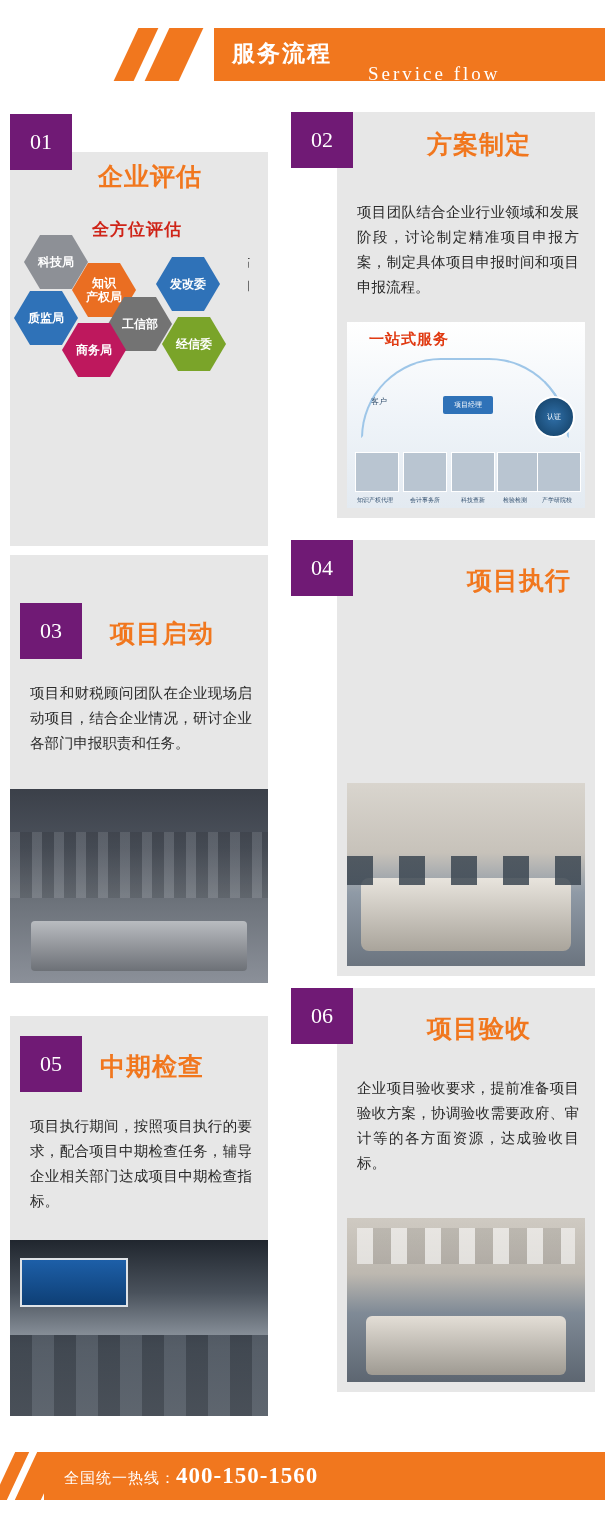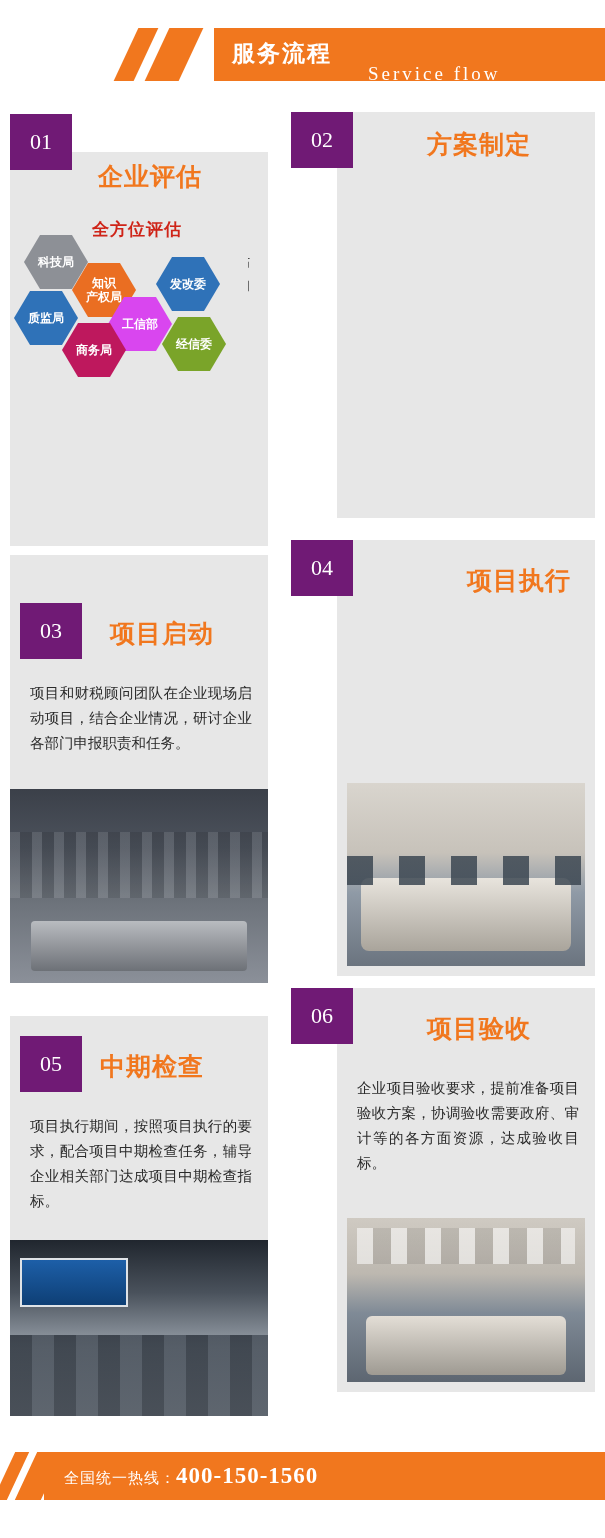--- a/index.html
+++ b/index.html
@@ -120,21 +120,21 @@
     color: #ffffff;
     font-size: 12px;
     font-weight: bold;
     text-align: center;
     line-height: 14px;
   }
   .hex.gray { background: #8d9096; }
   .hex.orange { background: #ea6e22; }
   .hex.blue { background: #2f72b8; }
   .hex.green { background: #be185d; }
-  .hex.gray2 { background: #d946ef; font-family: Liberation Serif, serif; }
+  .hex.gray2 { background: #737373; font-family: Liberation Serif, serif; }
   .hex.blue2 { background: #2f72b8; }
   .hex.green2 { background: #7aa429; }
 
   #h1 { left: 14px;  top: 22px; }
   #h2 { left: 62px;  top: 50px; }
   #h3 { left: 146px; top: 44px; }
   #h4 { left: 4px;   top: 78px; }
   #h5 { left: 98px;  top: 84px; }
   #h6 { left: 52px;  top: 110px; }
   #h7 { left: 152px; top: 104px; }
@@ -373,22 +373,42 @@
     <div class="hex blue" id="h3">发改委</div>
     <div class="hex blue2" id="h4">质监局</div>
     <div class="hex gray2" id="h5">工信部</div>
     <div class="hex green" id="h6">商务局</div>
     <div class="hex green2" id="h7">经信委</div>
   </div>
 
   <div class="card" id="card2">
     <div class="num-badge" id="b2">02</div>
     <div class="card-title" id="t2">方案制定</div>
-  </div>
-
+    <div class="card-body" id="x2">项目团队结合企业行业领域和发展阶段，讨论制定精准项目申报方案，制定具体项目申报时间和项目申报流程。</div>
+  </div>
+
+  <div class="onestop">
+    <div class="os-title">一站式服务</div>
+    <div class="os-arc"></div>
+    <div class="os-client">客户</div>
+    <div class="os-center">项目经理</div>
+    <div class="os-seal">认证</div>
+
+    <div class="os-thumb" style="left:8px;"></div>
+    <div class="os-thumb" style="left:56px;"></div>
+    <div class="os-thumb" style="left:104px;"></div>
+    <div class="os-thumb" style="left:150px;"></div>
+    <div class="os-thumb" style="left:190px;"></div>
+
+    <div class="os-cap" style="left:4px;">知识产权代理</div>
+    <div class="os-cap" style="left:54px;">会计事务所</div>
+    <div class="os-cap" style="left:102px;">科技查新</div>
+    <div class="os-cap" style="left:144px;">检验检测</div>
+    <div class="os-cap" style="left:186px;">产学研院校</div>
+  </div>
 
   <div class="card" id="card3">
     <div class="num-badge" id="b3">03</div>
     <div class="card-title" id="t3">项目启动</div>
     <div class="card-body" id="x3">项目和财税顾问团队在企业现场启动项目，结合企业情况，研讨企业各部门申报职责和任务。</div>
   </div>
   <div class="photo" id="p3">
     <div class="ph-room"></div>
   </div>
 

